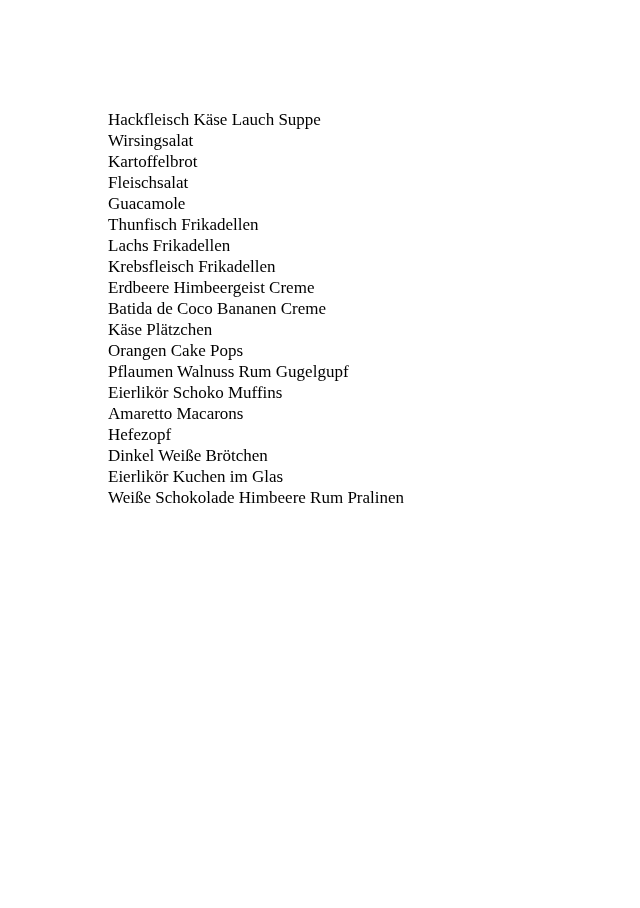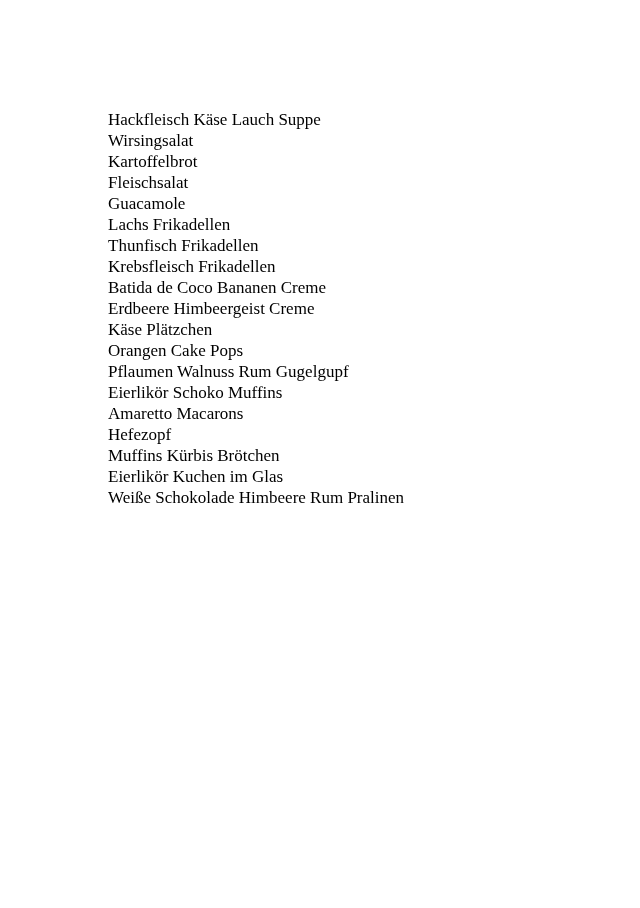--- a/index.html
+++ b/index.html
@@ -40,29 +40,29 @@
 </head>
 <body>
 
 <div class="page">
   <div class="food-list">
       <div class="list-item">Hackfleisch Käse Lauch Suppe</div>
       <div class="list-item">Wirsingsalat</div>
       <div class="list-item">Kartoffelbrot</div>
       <div class="list-item">Fleischsalat</div>
       <div class="list-item">Guacamole</div>
+      <div class="list-item">Thunfisch Frikadellen</div>
       <div class="list-item">Lachs Frikadellen</div>
-      <div class="list-item">Thunfisch Frikadellen</div>
       <div class="list-item">Krebsfleisch Frikadellen</div>
+      <div class="list-item">Erdbeere Himbeergeist Creme</div>
       <div class="list-item">Batida de Coco Bananen Creme</div>
-      <div class="list-item">Erdbeere Himbeergeist Creme</div>
       <div class="list-item">Käse Plätzchen</div>
       <div class="list-item">Orangen Cake Pops</div>
       <div class="list-item">Pflaumen Walnuss Rum Gugelgupf</div>
       <div class="list-item">Eierlikör Schoko Muffins</div>
       <div class="list-item">Amaretto Macarons</div>
       <div class="list-item">Hefezopf</div>
-      <div class="list-item">Muffins Kürbis Brötchen</div>
+      <div class="list-item">Dinkel Weiße Brötchen</div>
       <div class="list-item">Eierlikör Kuchen im Glas</div>
       <div class="list-item">Weiße Schokolade Himbeere Rum Pralinen</div>
     </div>
   <div class="page-number">4</div>
 </div>
 
 </body></html>

